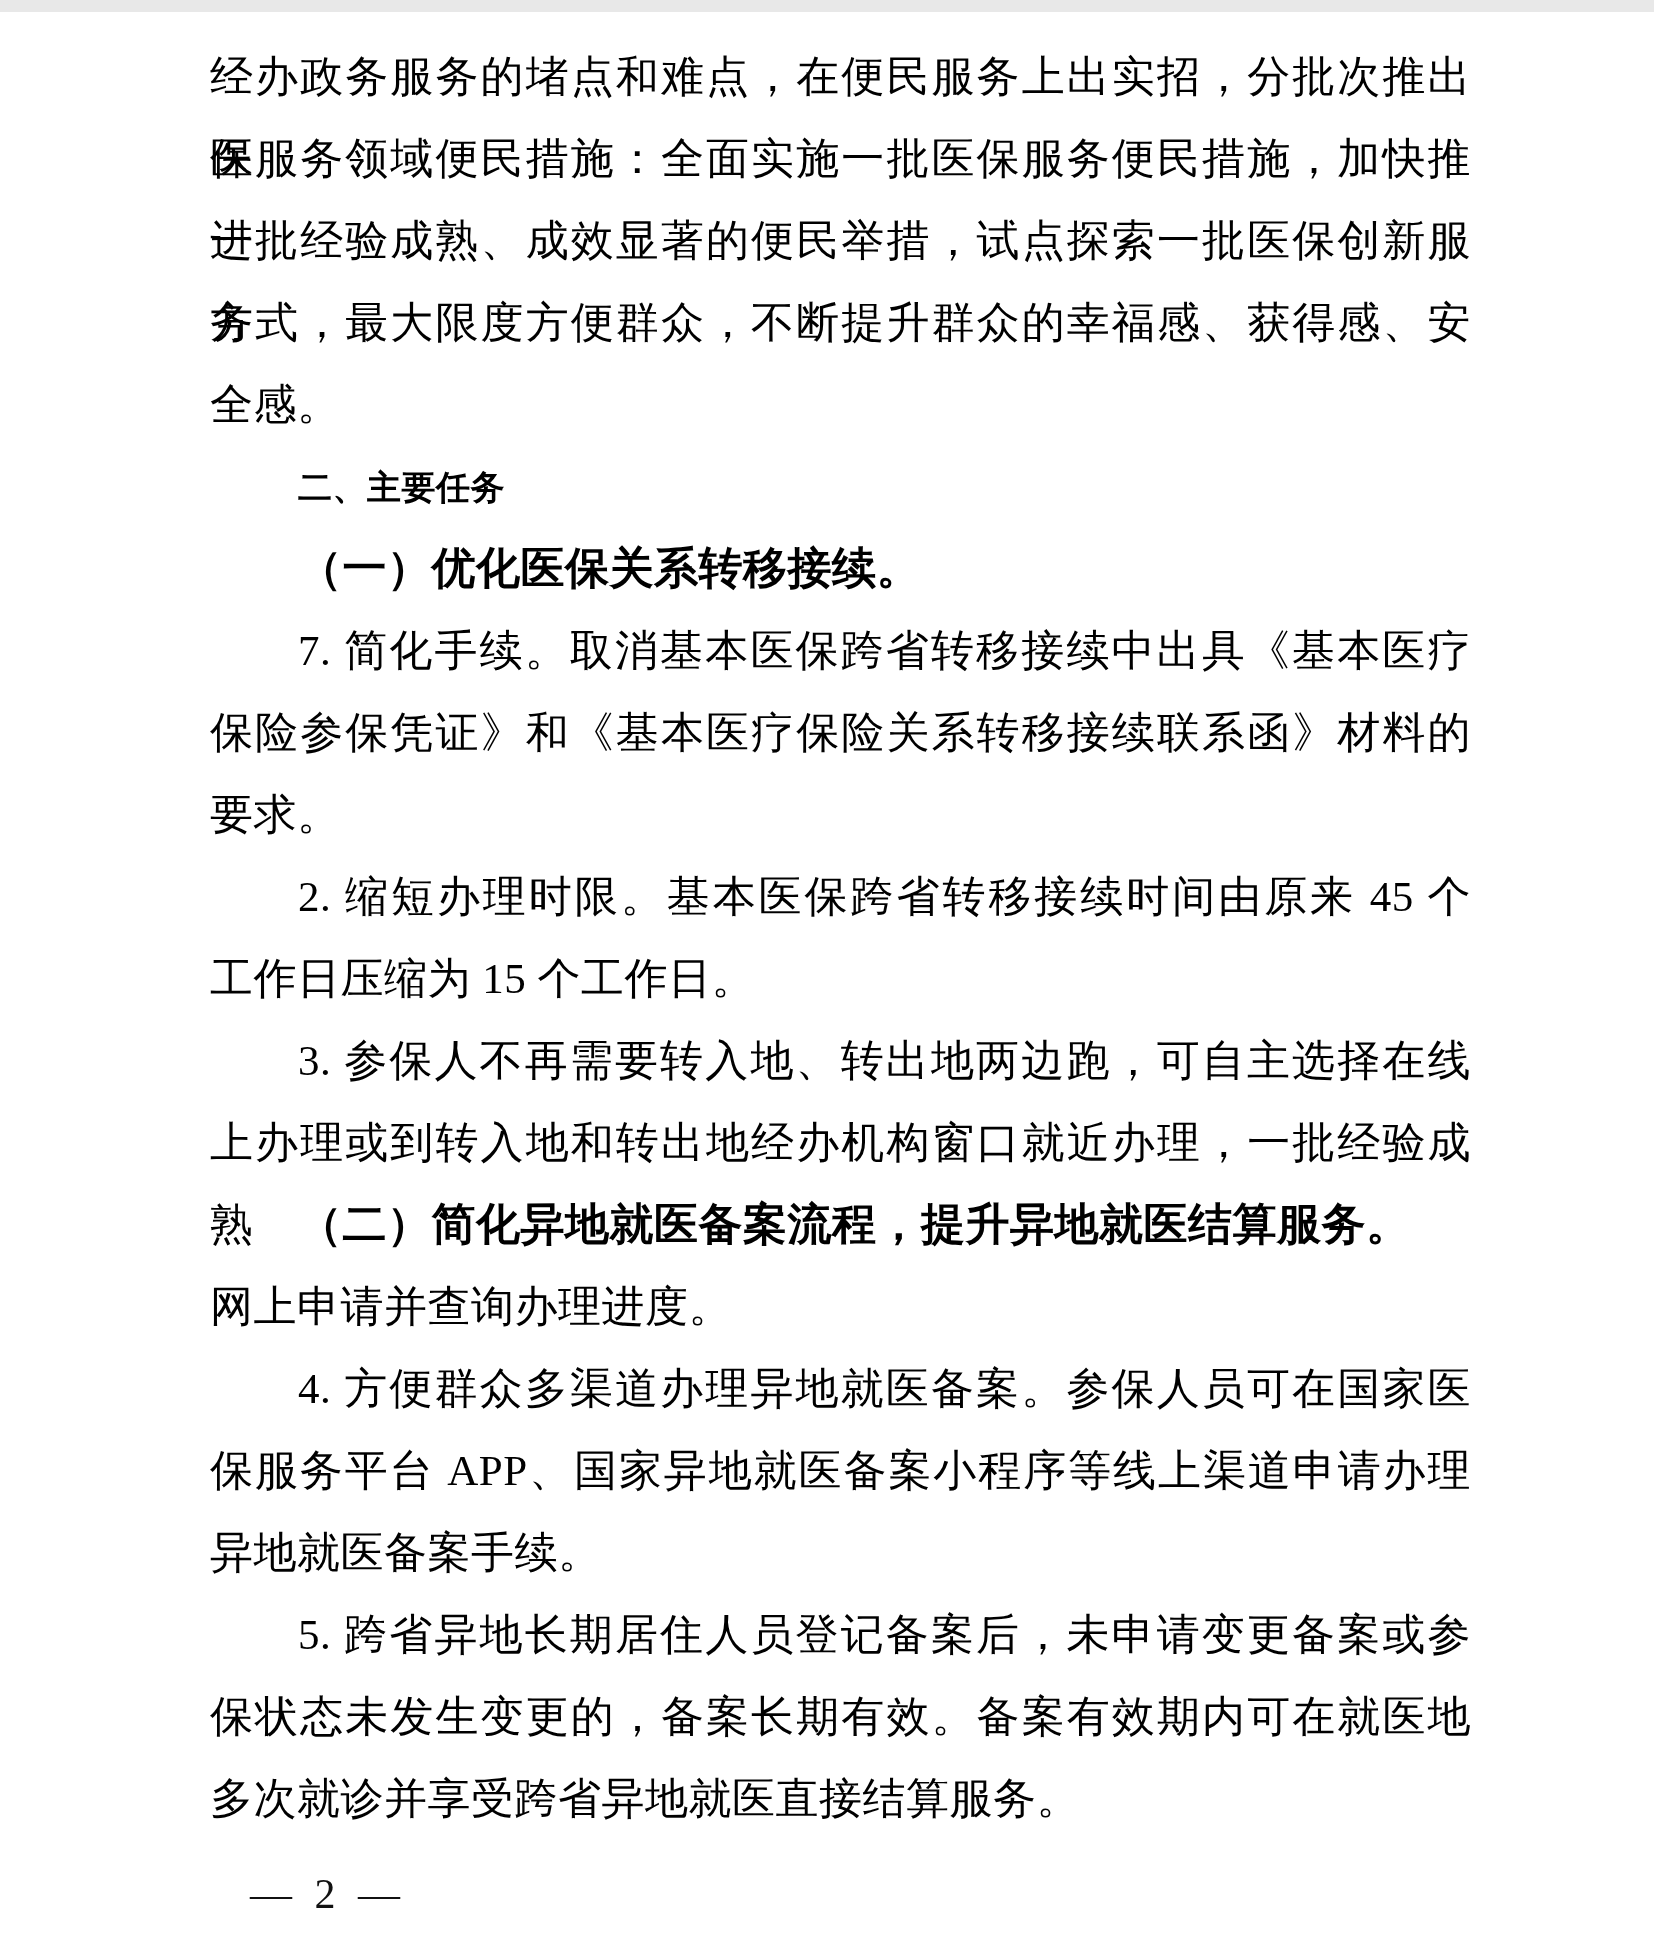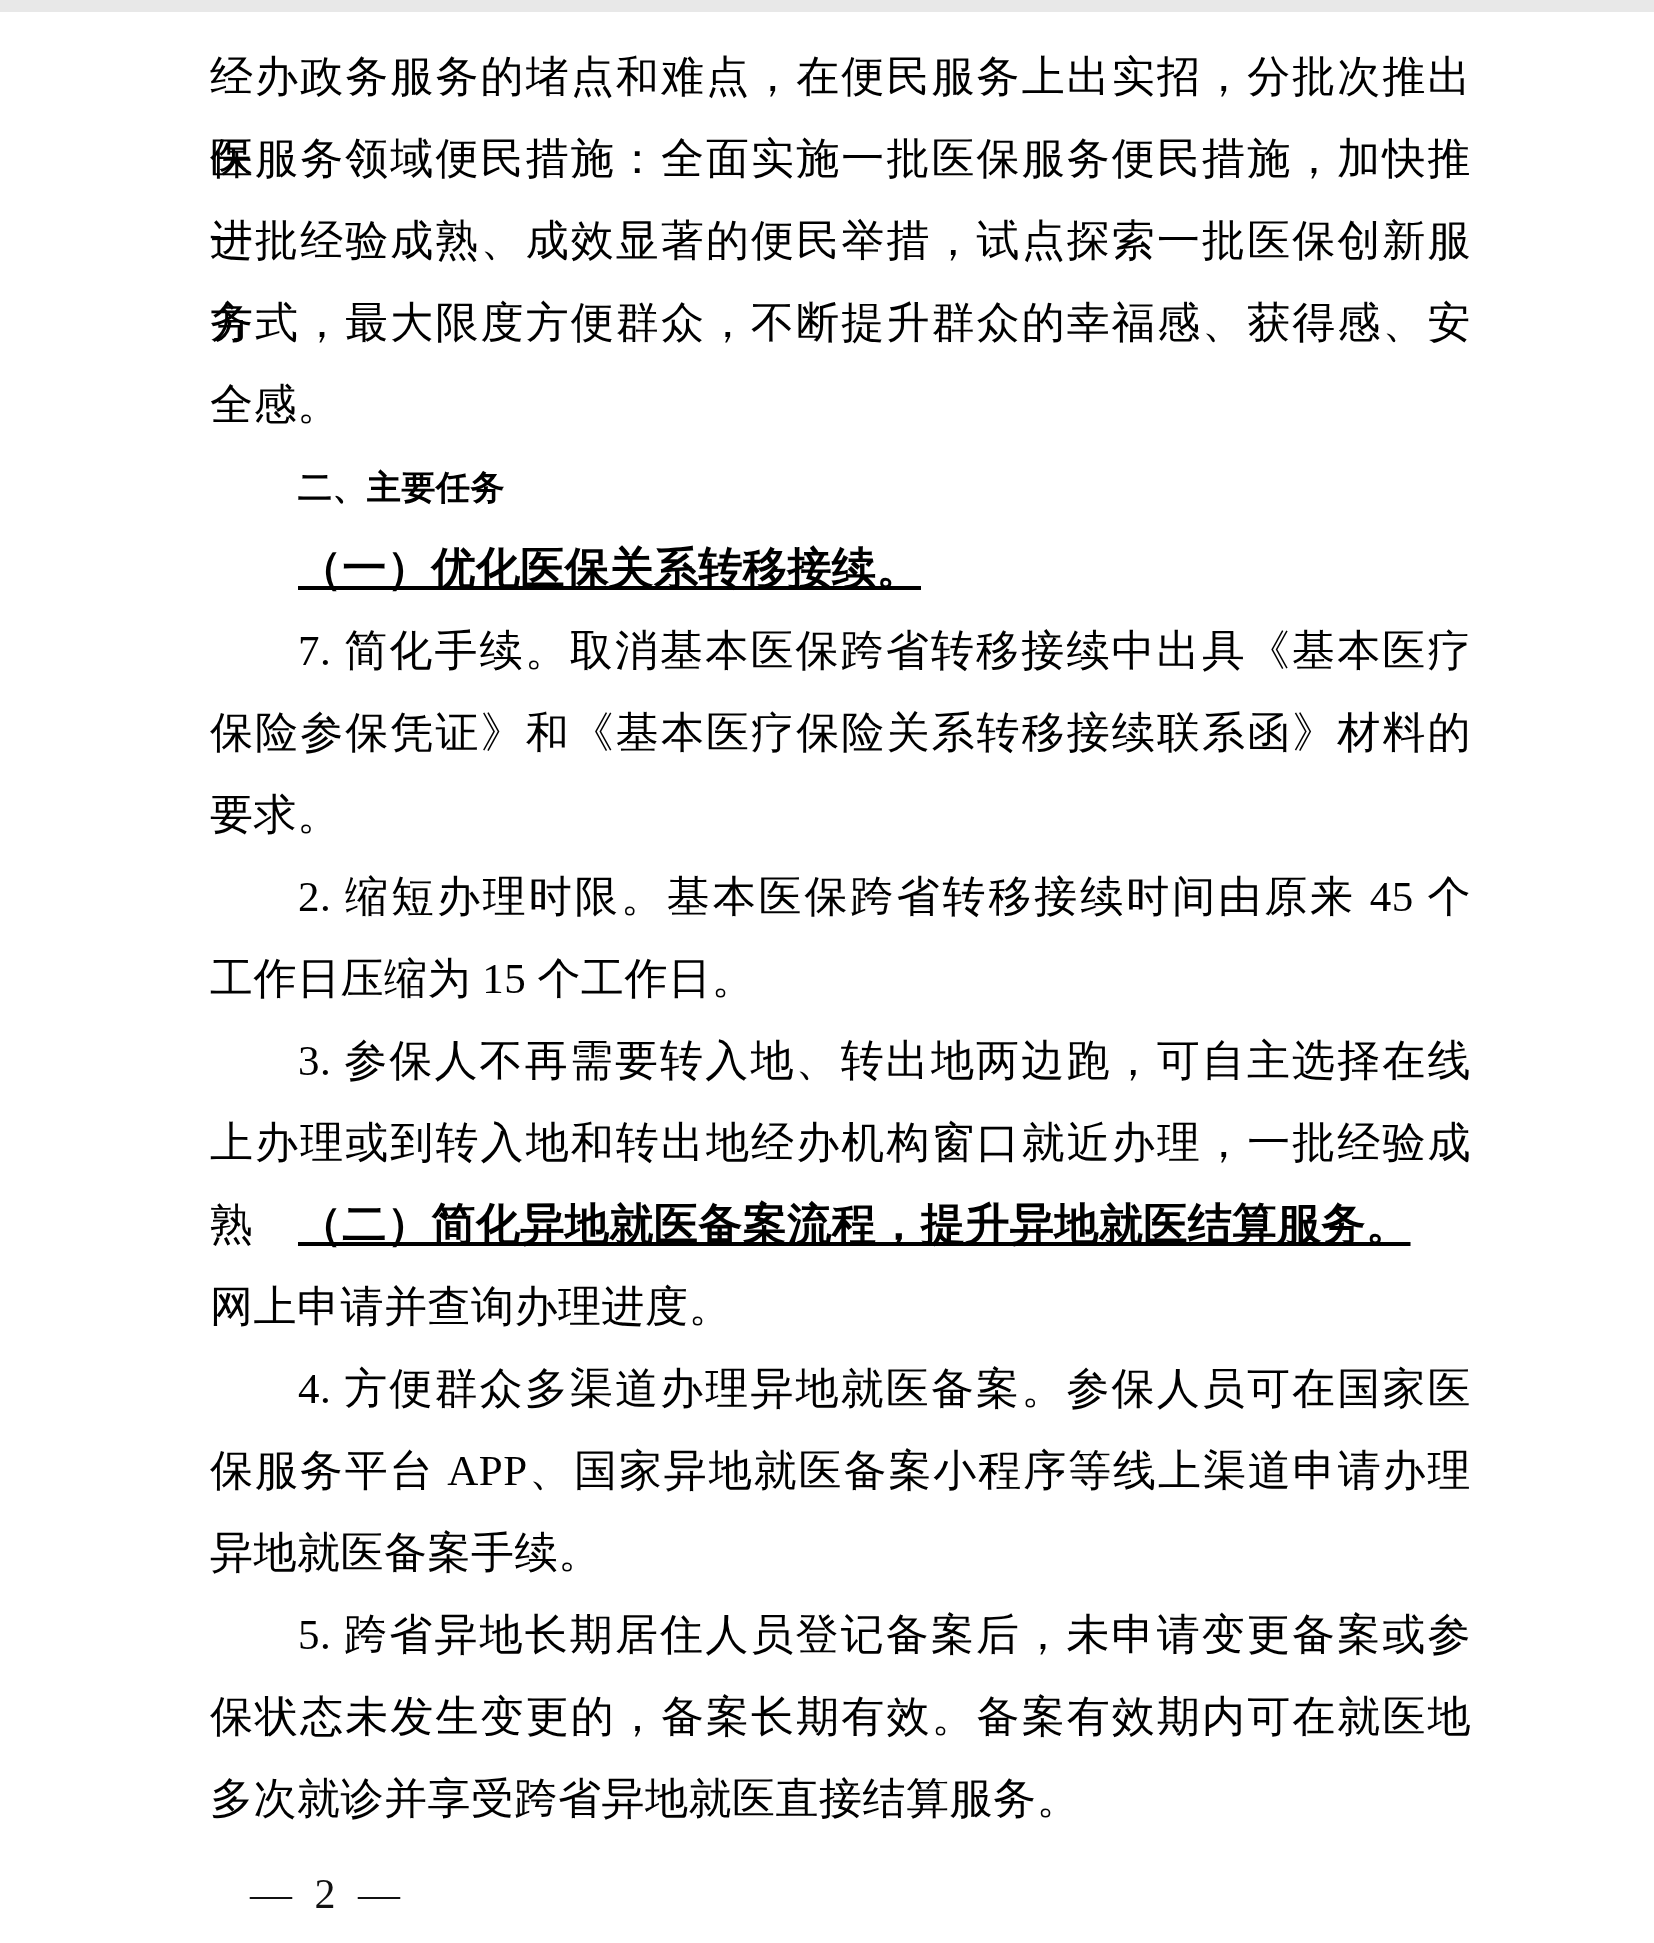--- a/index.html
+++ b/index.html
@@ -40,21 +40,20 @@
     text-indent: 88px;
   }
   .line.section-heading {
     font-family: "Liberation Sans", "DejaVu Sans", sans-serif;
     font-weight: bold;
     font-size: 34px;
   }
   .line.sub-heading {
     font-weight: bold;
     font-size: 44px;
-    text-decoration: underline;
   }
   .footer {
     position: absolute;
     left: 248px;
     top: 1852px;
     width: 160px;
     height: 60px;
     line-height: 60px;
     text-align: center;
     font-size: 42px;

